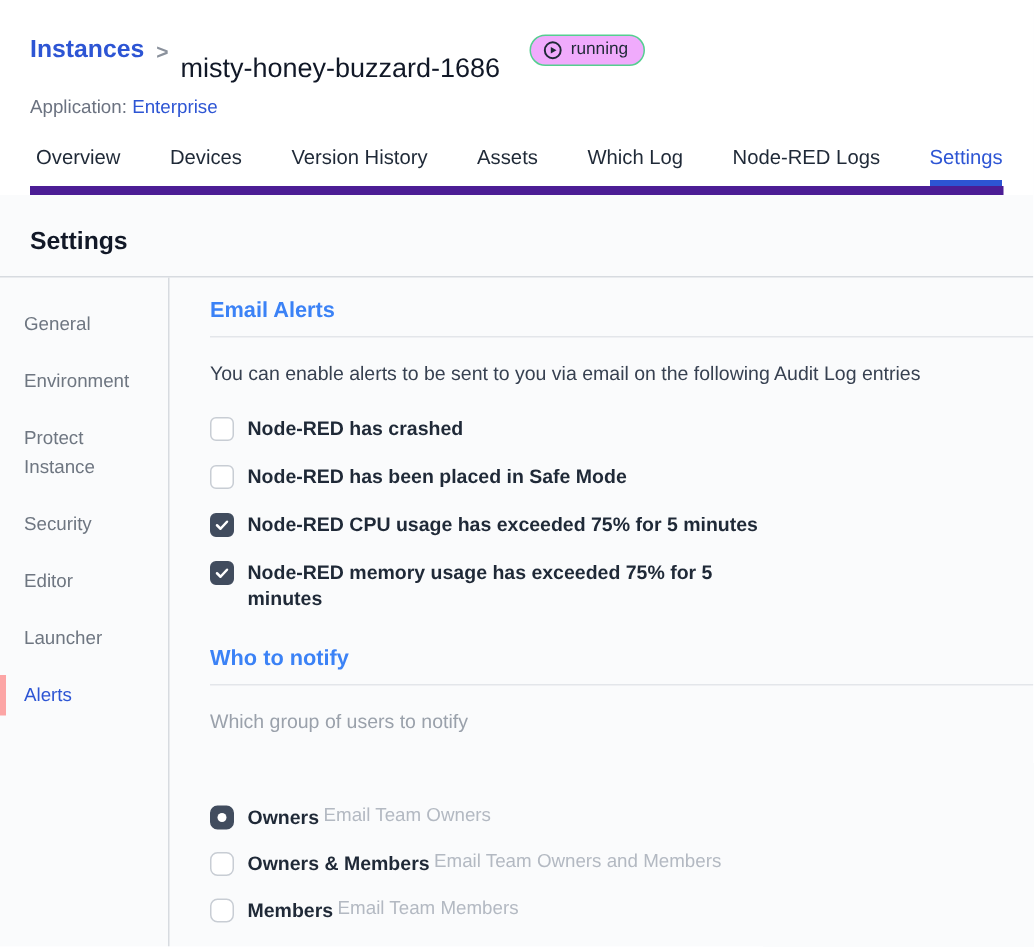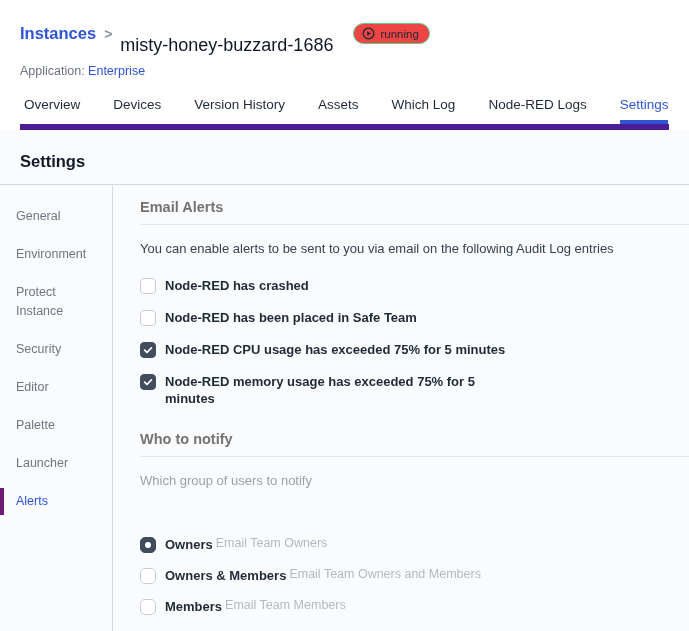--- a/index.html
+++ b/index.html
@@ -17,22 +17,22 @@
   .page-header { padding: 11px 20px 0 20px; background: #ffffff; }
   .breadcrumb { display: flex; align-items: center; gap: 8px; }
   .crumb-link {
     color: #2d55d4; font-size: 16.5px; font-weight: 700;
     text-decoration: none; cursor: pointer;
   }
   .crumb-sep { color: #8a919c; font-size: 14px; font-weight: 600; padding-top: 1px; }
   .crumb-current { color: #111827; font-size: 18px; font-weight: 400; margin-top: 24px; }
   .status-badge {
     margin-left: 12px;
-    display: inline-flex; align-items: center; gap: 5px;
-    background: #ef4444; border: 1px solid #55cf90;
+    display: inline-flex; gap: 5px;
+    background: #f0abfc; border: 1px solid #55cf90;
     border-radius: 999px; padding: 3px 10px 3px 8px;
     font-size: 11.5px; color: #1f2937;
   }
   .status-badge svg { display: block; }
   .app-line { margin-top: 8px; font-size: 12.5px; color: #6b7280; }
   .app-link { color: #2d55d4; text-decoration: none; cursor: pointer; }
   
   .tabs {
     margin-top: 15px; padding-left: 4px;
     display: flex; gap: 33px;
@@ -52,24 +52,24 @@
   .title-divider { border-bottom: 1px solid #d7dbe0; }
   .settings-body { display: flex; align-items: stretch; min-height: 456px; }
   
   .sidebar { width: 113px; flex: none; border-right: 1px solid #d7dbe0; padding-top: 18px; }
   .sidebar ul { list-style: none; }
   .sidebar li {
     font-size: 12.5px; color: #6e7681; line-height: 19px;
     width: 96px; padding: 4px 0 4px 16px; margin-bottom: 11px; cursor: pointer;
   }
   .sidebar li .side-label { display: inline-block; max-width: 80px; }
-  .sidebar li.active { border-left: 4px solid #701a75; padding-left: 12px; color: #2d55d4; }
+  .sidebar li.active { border-left: 4px solid #fca5a5; padding-left: 12px; color: #2d55d4; }
   
   .main { flex: 1; padding: 14px 0 0 27px; }
-  .section-title { font-size: 14.5px; font-weight: 700; color: #737373; margin-bottom: 9px; }
+  .section-title { font-size: 14.5px; font-weight: 700; color: #3b82f6; margin-bottom: 9px; }
   .section-divider { border-bottom: 1px solid #e3e6ea; margin-bottom: 16px; }
   .section-desc { font-size: 13px; color: #374151; margin-bottom: 21px; }
   .notify-desc { font-size: 13px; color: #9aa1ab; margin-bottom: 48px; }
   
   .check-row { display: flex; align-items: flex-start; gap: 9px; margin-bottom: 15px; cursor: pointer; }
   .checkbox {
     width: 16px; height: 16px; flex: none; margin-top: 0.5px;
     border: 1px solid #c8cdd4; border-radius: 4px; background: #ffffff;
     display: flex; align-items: center; justify-content: center;
   }
@@ -130,40 +130,39 @@
 
     <div class="settings-body">
 
       <aside class="sidebar">
         <ul>
           <li><span class="side-label">General</span></li>
           <li><span class="side-label">Environment</span></li>
           <li><span class="side-label">Protect Instance</span></li>
           <li><span class="side-label">Security</span></li>
           <li><span class="side-label">Editor</span></li>
-          <li><span class="side-label">Palette</span></li>
           <li><span class="side-label">Launcher</span></li>
           <li class="active"><span class="side-label">Alerts</span></li>
         </ul>
       </aside>
 
       <main class="main">
 
         <section>
           <h3 class="section-title">Email Alerts</h3>
           <div class="section-divider"></div>
           <p class="section-desc">You can enable alerts to be sent to you via email on the following Audit Log entries</p>
 
           <div class="check-row">
             <span class="checkbox"></span>
             <span class="check-label">Node-RED has crashed</span>
           </div>
           <div class="check-row">
             <span class="checkbox"></span>
-            <span class="check-label">Node-RED has been placed in Safe Team</span>
+            <span class="check-label">Node-RED has been placed in Safe Mode</span>
           </div>
           <div class="check-row">
             <span class="checkbox checked">
               <svg width="10" height="10" viewBox="0 0 12 12">
                   <path d="M2 6.2 L4.8 9 L10 3.4" fill="none" stroke="#ffffff" stroke-width="2" stroke-linecap="round" stroke-linejoin="round"></path>
                 </svg>
             </span>
             <span class="check-label">Node-RED CPU usage has exceeded 75% for 5 minutes</span>
           </div>
           <div class="check-row">

